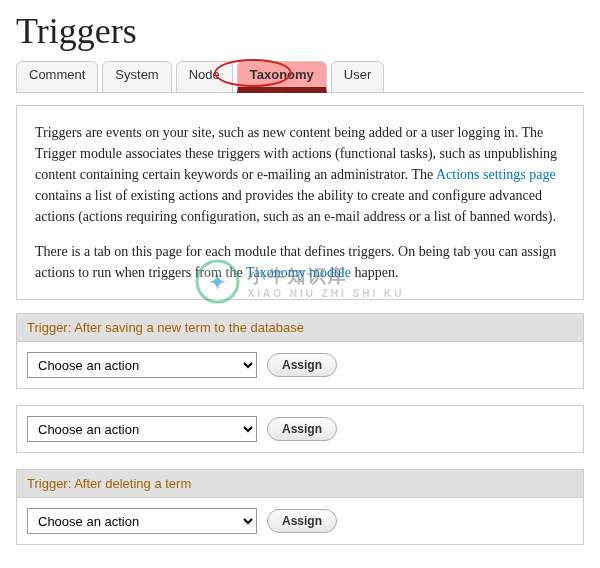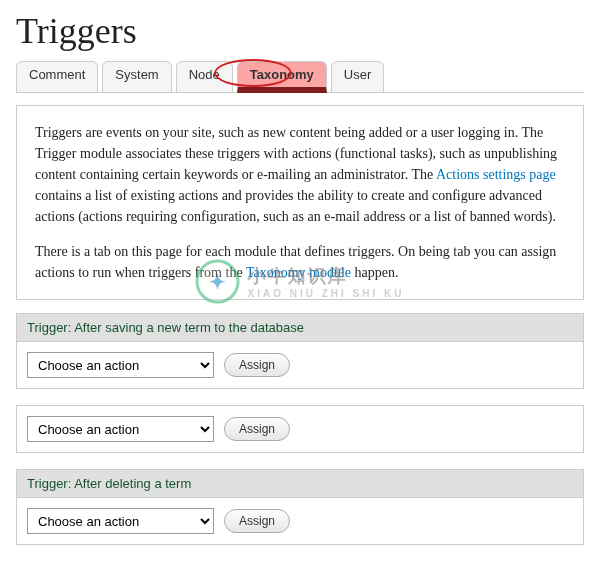--- a/index.html
+++ b/index.html
@@ -70,47 +70,48 @@
     }
     .trigger-block {
       border: 1px solid #ccc;
       margin-bottom: 16px;
     }
     .trigger-header {
       background: #e0e0e0;
       padding: 6px 10px;
       font-family: Arial, sans-serif;
       font-size: 13px;
-      color: #14532d;
+      color: #a16207;
       border-bottom: 1px solid #ccc;
     }
     .trigger-body {
       padding: 10px;
       display: flex;
       gap: 10px;
       align-items: center;
     }
     .action-select {
       font-family: Arial, sans-serif;
       font-size: 13px;
       padding: 4px 6px;
-      width: 187px;
+      width: 230px;
       border: 1px solid #999;
       background: #fff;
       height: 26px;
     }
     .assign-btn {
       font-family: Arial, sans-serif;
       font-size: 12px;
       padding: 4px 14px;
       background: linear-gradient(#fdfdfd, #e6e6e6);
       border: 1px solid #aaa;
       border-radius: 12px;
       cursor: pointer;
       color: #333;
+      font-weight: bold;
     }
     .watermark {
       position: absolute;
       left: 50%;
       top: 50%;
       transform: translate(-50%, -60%);
       display: flex;
       align-items: center;
       gap: 8px;
       opacity: 0.55;

